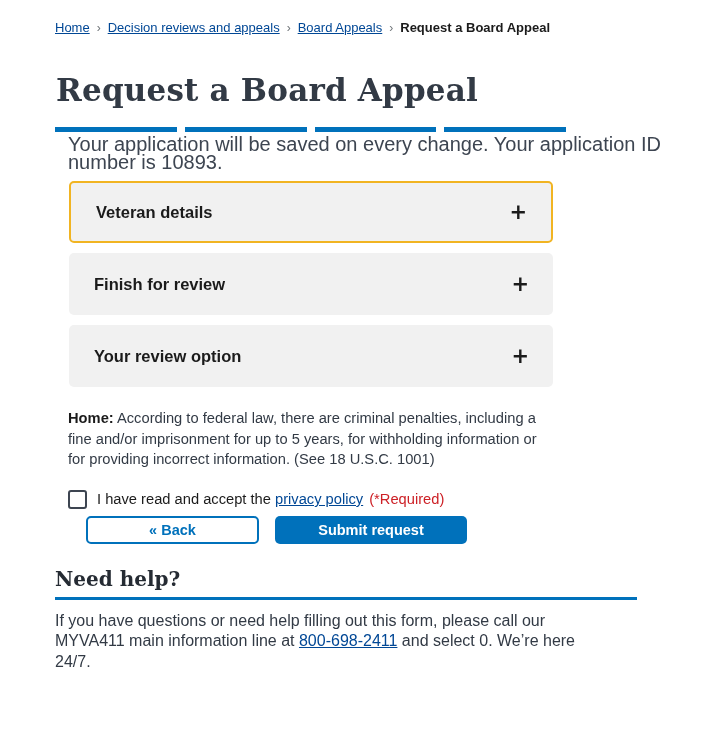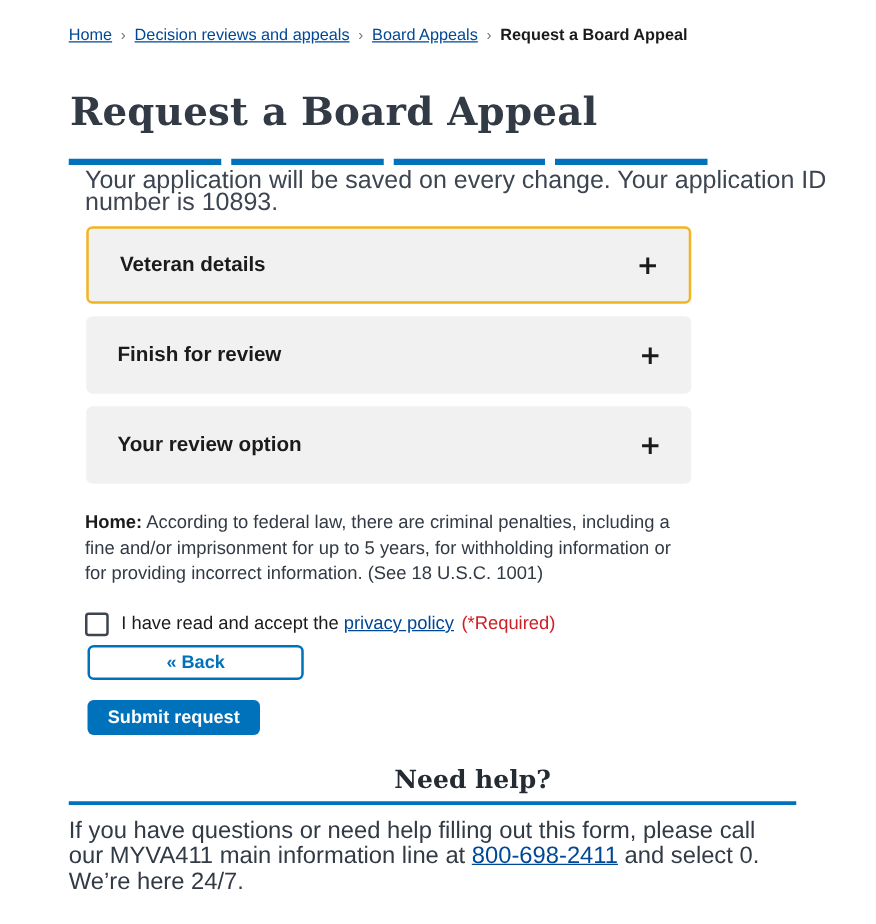--- a/index.html
+++ b/index.html
@@ -68,37 +68,37 @@
   .privacy-label { font-size: 14.7px; color: #1b1b1b; }
   .privacy-label a { color: #004795; text-decoration: underline; cursor: pointer; }
   .required { color: #cd2026; margin-left: 6px; }
 
   .finish-link {
     display: inline-block; margin: 16px 0 0 13px;
     font-size: 14.7px; color: #004795; text-decoration: underline; cursor: pointer;
   }
 
   
-  .btn-row { display: flex; gap: 16px; margin: 7px 0 0 15px; flex-direction: column; }
+  .btn-row { display: flex; gap: 16px; margin: 7px 0 0 31px; }
   .btn {
     height: 28px; border-radius: 5px; font-size: 14.5px; font-weight: bold;
     font-family: "Liberation Sans", sans-serif; cursor: pointer;
     display: flex; align-items: center; justify-content: center;
   }
   .btn-back { width: 173px; background: #ffffff; border: 2px solid #0071bb; color: #0071bb; }
-  .btn-submit { width: 138px; background: #0071bb; border: 0; color: #ffffff; }
+  .btn-submit { width: 192px; background: #0071bb; border: 0; color: #ffffff; }
 
   
   .need-help { margin-top: 23px; }
   .need-help h2 {
     font-family: "DejaVu Serif", "Liberation Serif", serif;
-    font-size: 20px; font-weight: 700; color: #252b33; margin: 0 0 6px 0; line-height: 24px; text-align: center;
+    font-size: 20px; font-weight: 700; color: #252b33; margin: 0 0 6px 0; line-height: 24px;
   }
   .help-divider { width: 582px; height: 3px; background: #0071bb; }
-  .help-text { margin-top: 11px; width: 560px; font-size: 19px; line-height: 20.5px; color: #323a45; }
+  .help-text { margin-top: 11px; width: 560px; font-size: 16px; line-height: 20.5px; color: #323a45; }
   .help-text a { color: #004795; text-decoration: underline; cursor: pointer; }
 </style>
 </head>
 <body>
 
 <div class="page">
 
   <nav class="breadcrumb">
     <a>Home</a><span class="sep">›</span><a>Decision reviews and appeals</a><span class="sep">›</span><a>Board Appeals</a><span class="sep">›</span><span class="current">Request a Board Appeal</span>
   </nav>

